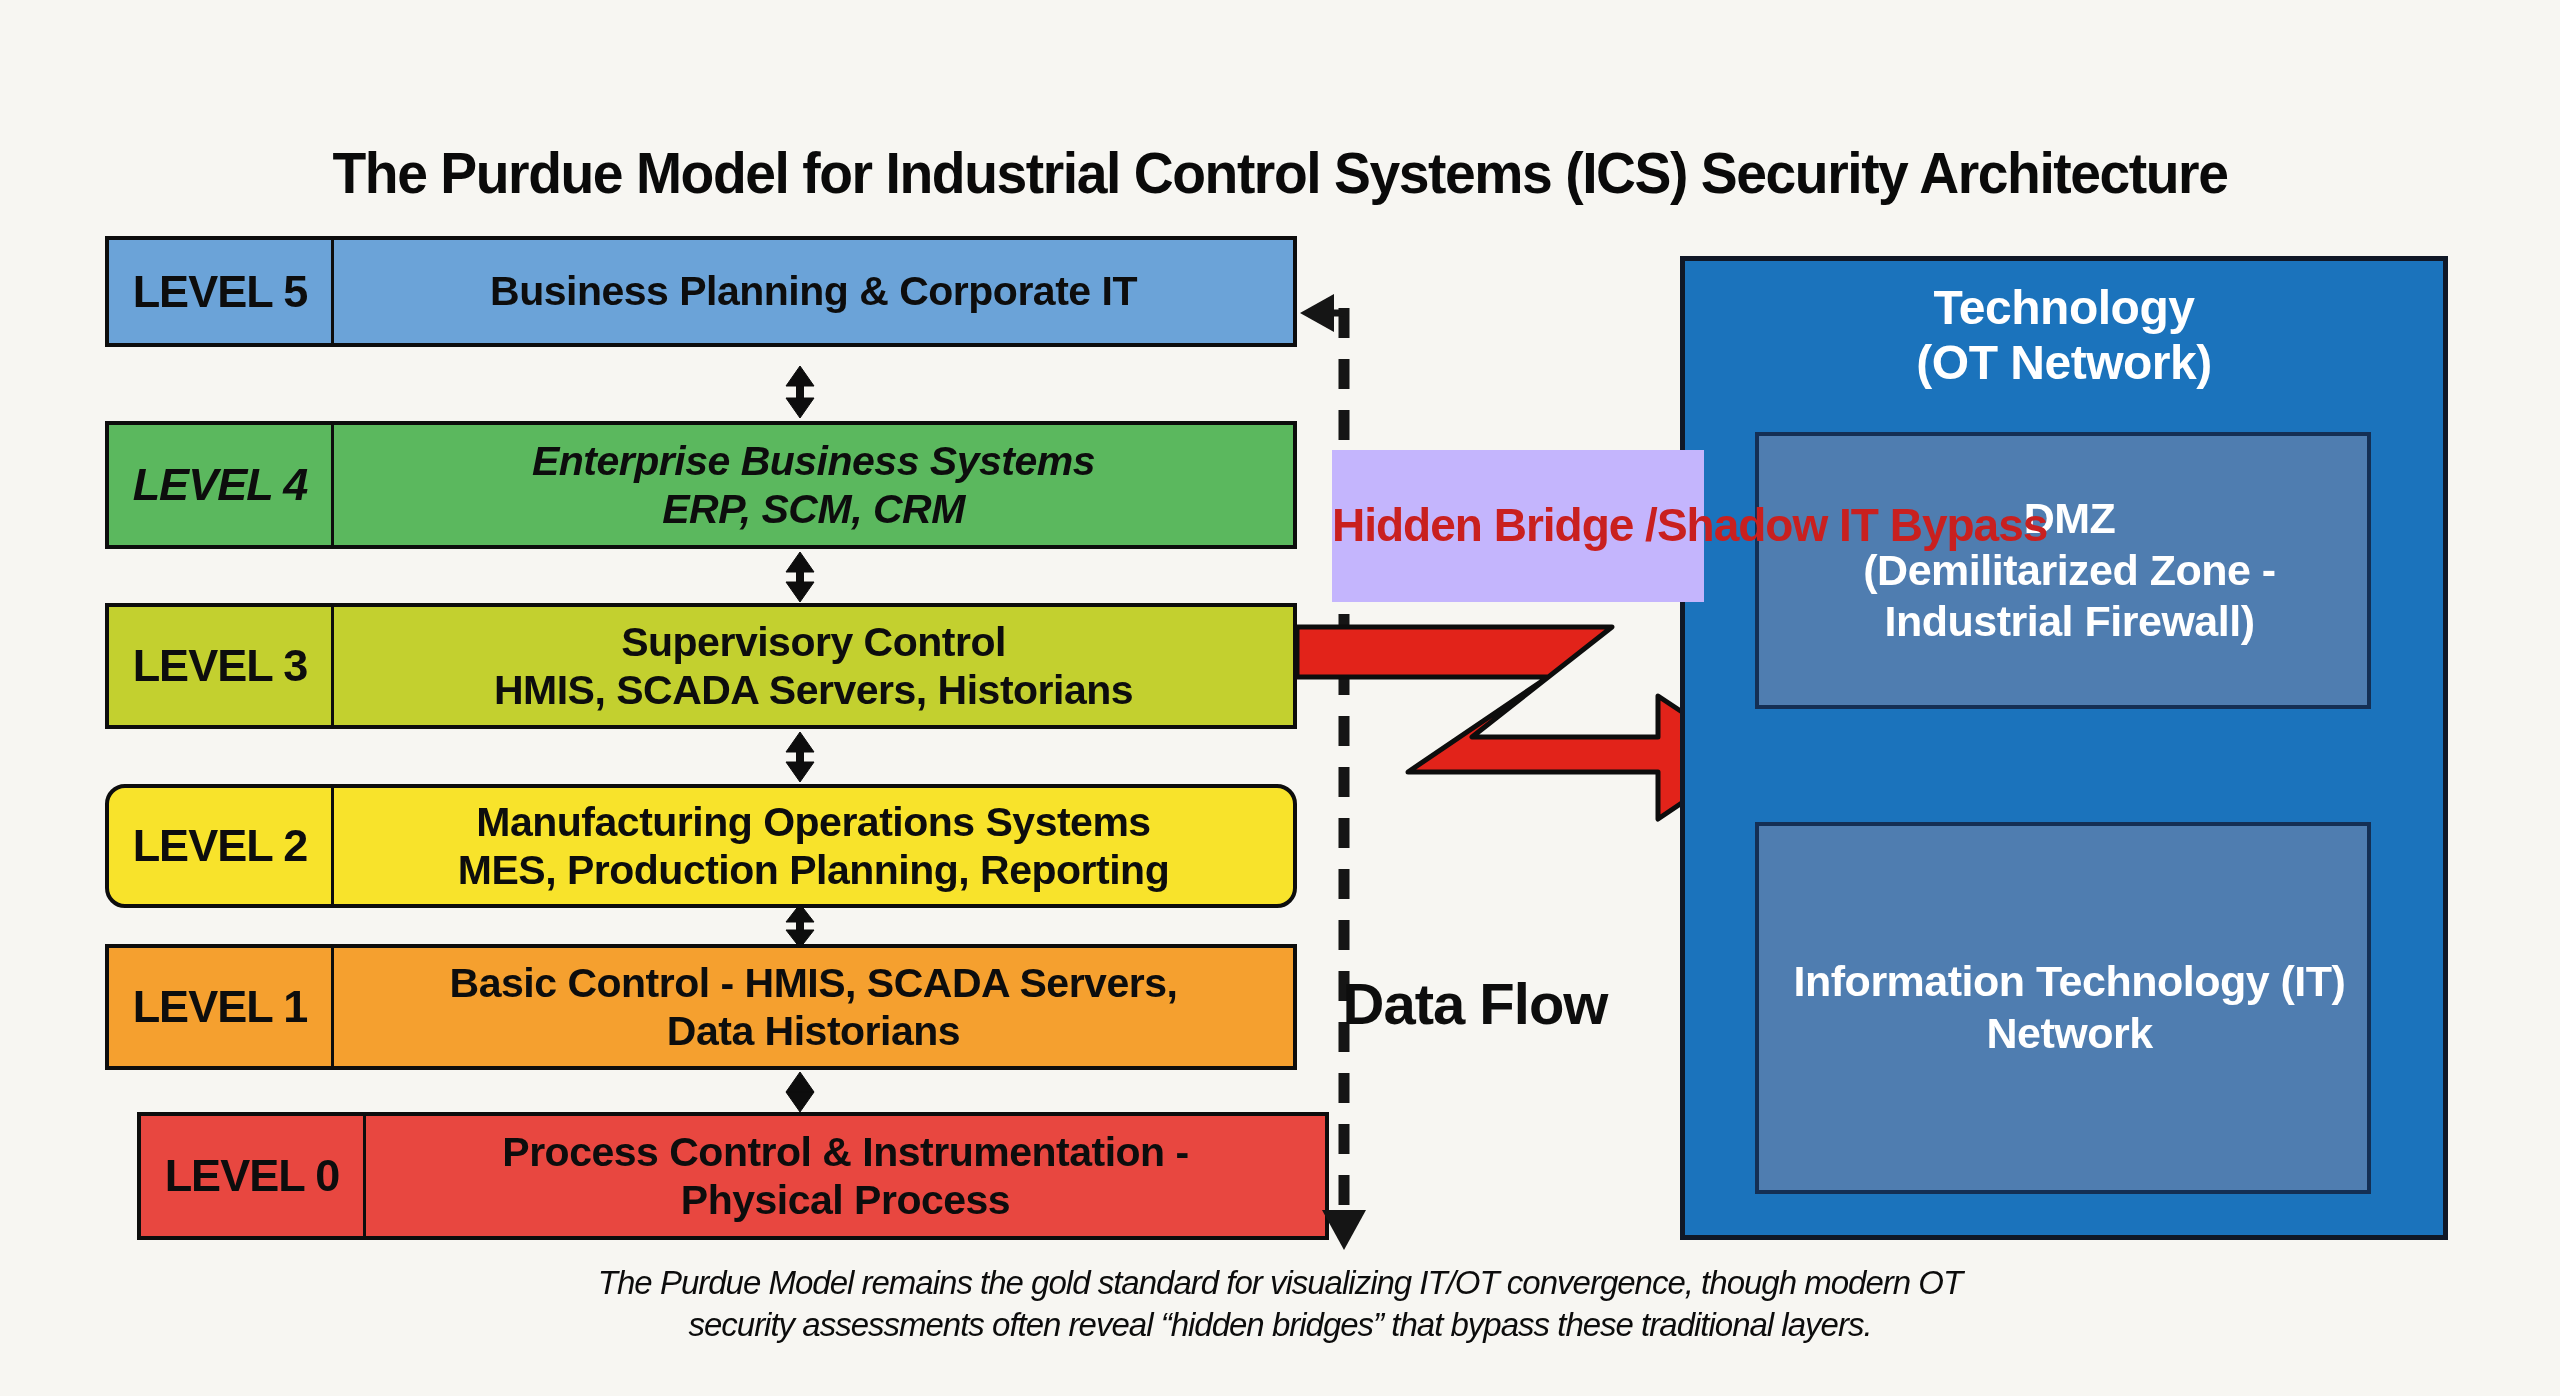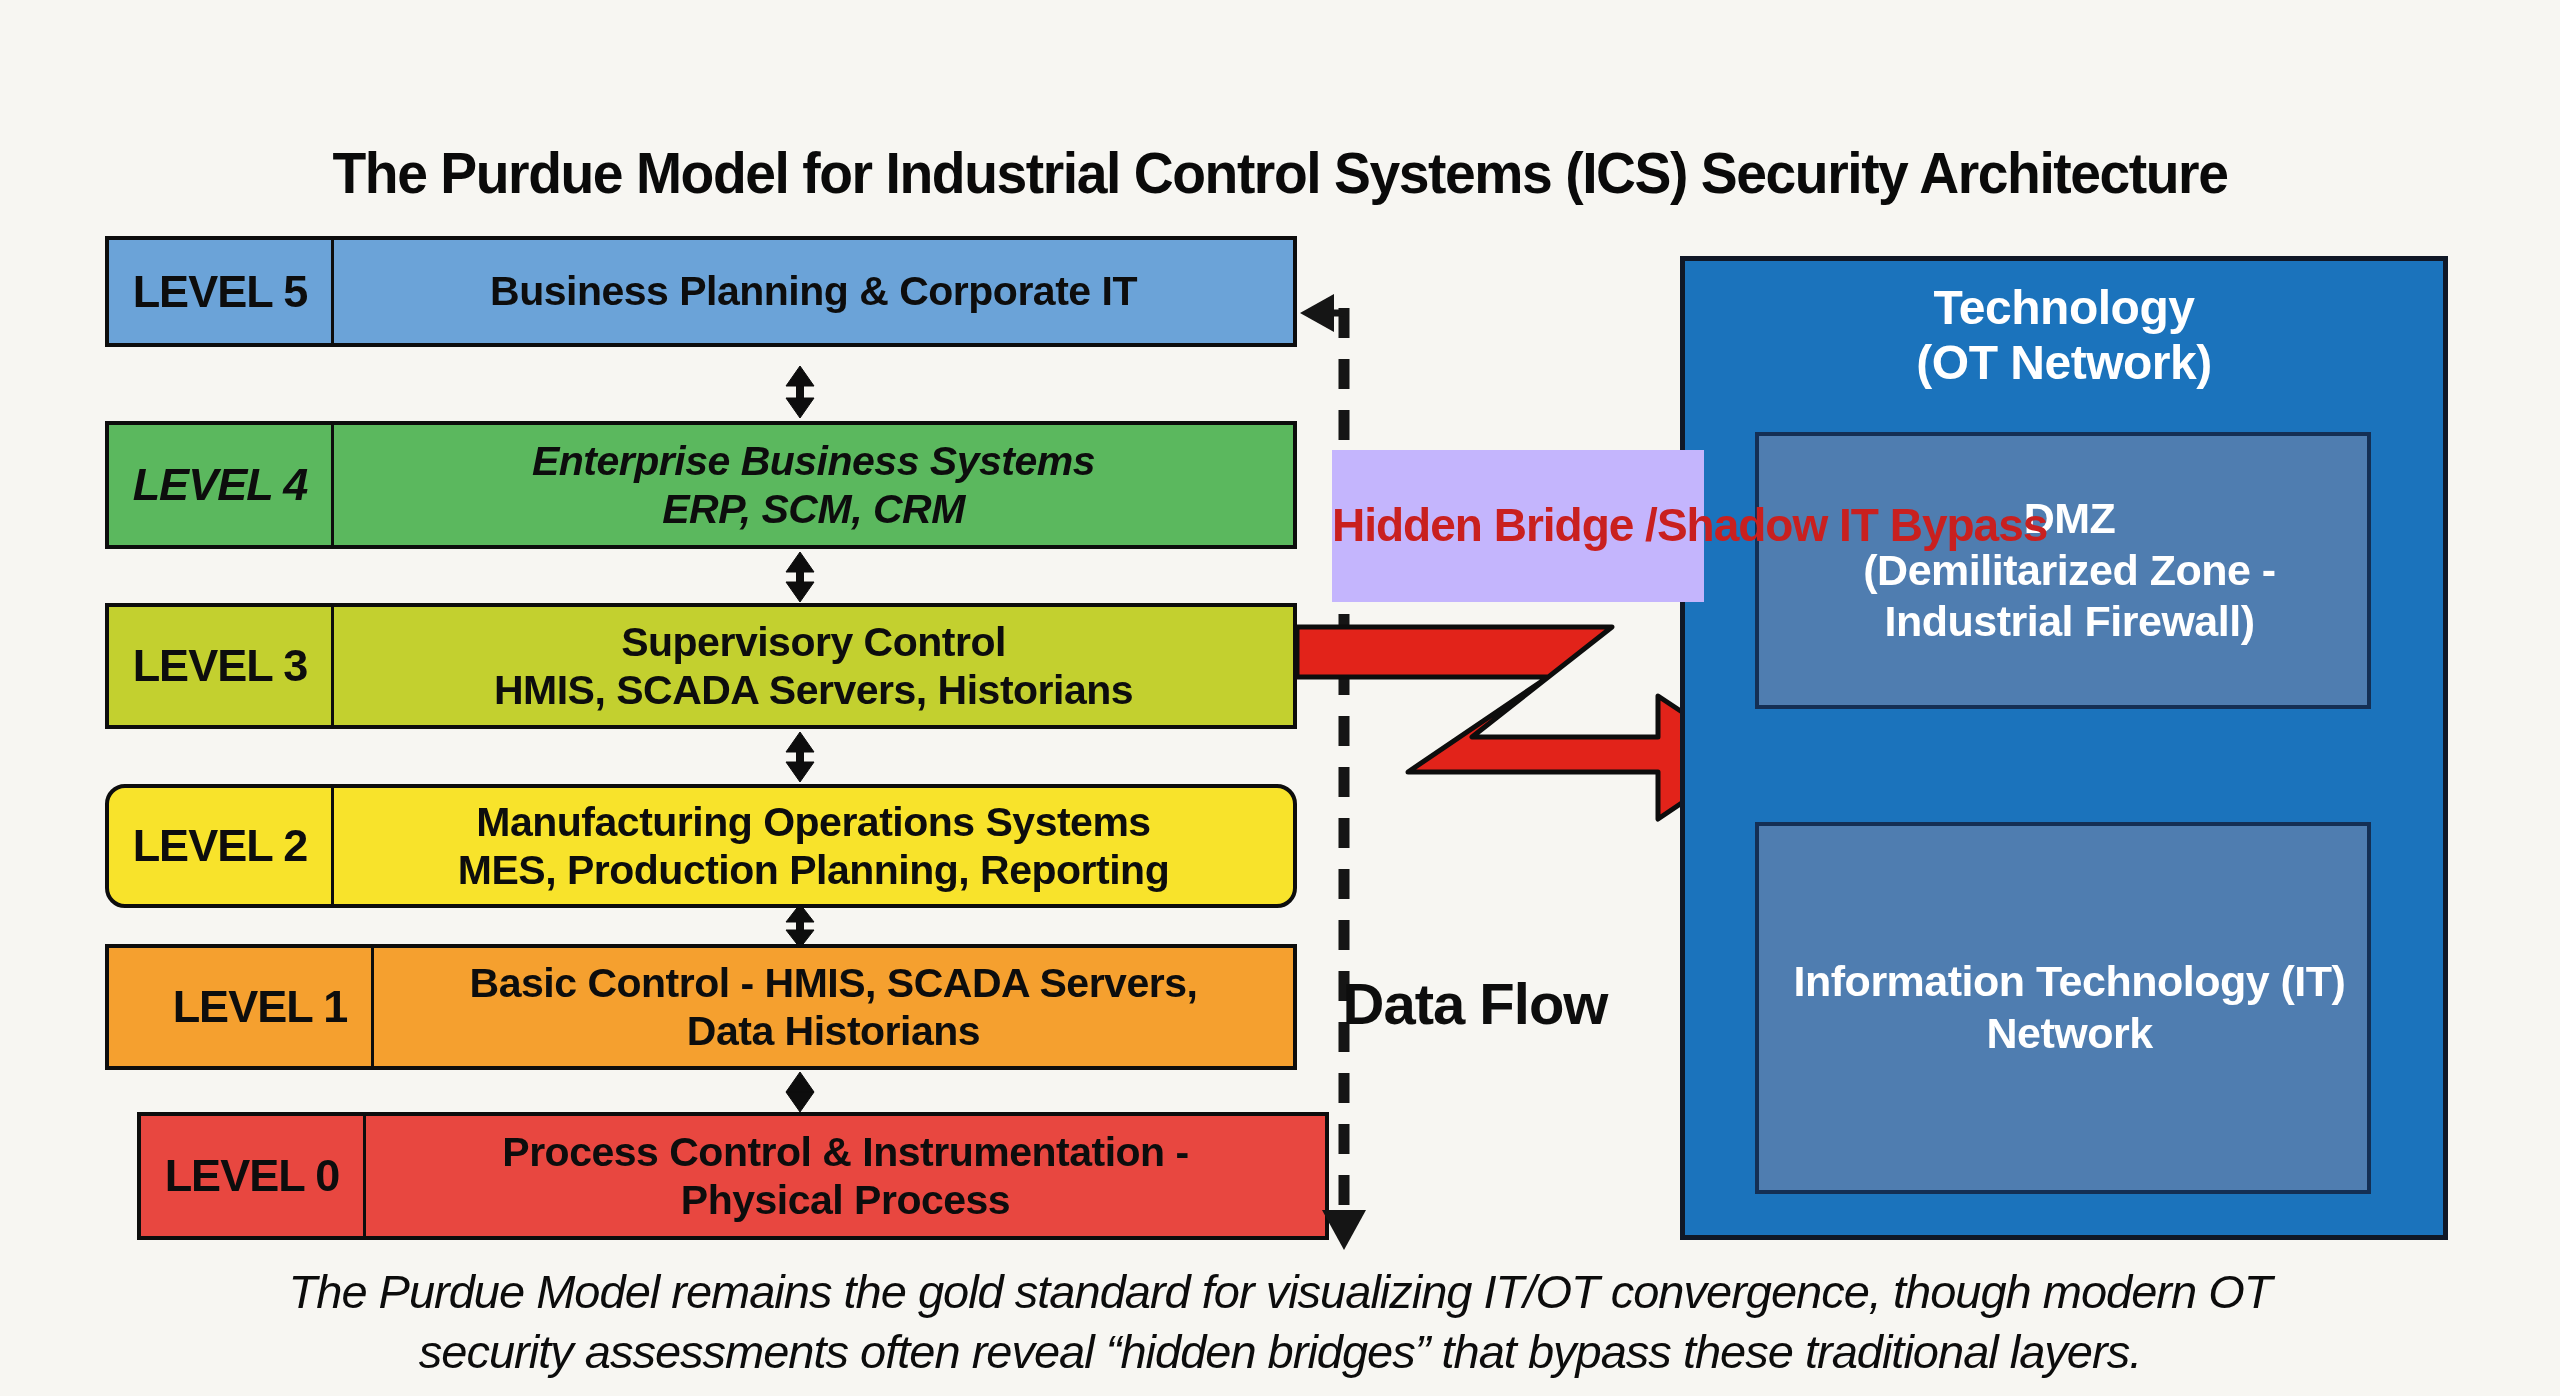--- a/index.html
+++ b/index.html
@@ -81,21 +81,21 @@
     color:#ffffff;font-weight:bold;font-size:43px;line-height:1.2;
     text-align:center;letter-spacing:-0.5px;
     z-index:2;
     padding-left:13px;
   }
   .dmz-box{left:1755px;top:432px;width:616px;height:277px;}
   .it-box{left:1755px;top:822px;width:616px;height:372px;}
 
   .caption{
     position:absolute;left:0;top:1262px;width:2560px;
-    text-align:center;font-style:italic;font-size:47px;line-height:1.28;
+    text-align:center;font-style:italic;font-size:33px;line-height:1.28;
     color:#0c0c0c;letter-spacing:-1px;
   }
   .caption div{white-space:nowrap;}
 </style>
 </head>
 <body>
 
 <div class="canvas">
 
   <div class="diagram-title">The Purdue Model for Industrial Control Systems (ICS) Security Architecture</div>
@@ -124,21 +124,21 @@
   </div>
 
   <div class="level-row row-l2" style="background: rgb(248, 227, 43);">
     <div class="level-cell-label">LEVEL 2</div>
     <div class="level-cell-content">
       <span>Manufacturing Operations Systems</span>
       <span>MES, Production Planning, Reporting</span>
     </div>
   </div>
 
-  <div class="level-row row-l1" style="background: rgb(245, 160, 47); padding-left: 40px;">
+  <div class="level-row row-l1" style="background: rgb(245, 160, 47);">
     <div class="level-cell-label">LEVEL 1</div>
     <div class="level-cell-content">
       <span>Basic Control - HMIS, SCADA Servers,</span>
       <span>Data Historians</span>
     </div>
   </div>
 
   <div class="level-row row-l0" style="background: rgb(232, 71, 64); margin-left: 32px;">
     <div class="level-cell-label">LEVEL 0</div>
     <div class="level-cell-content">

